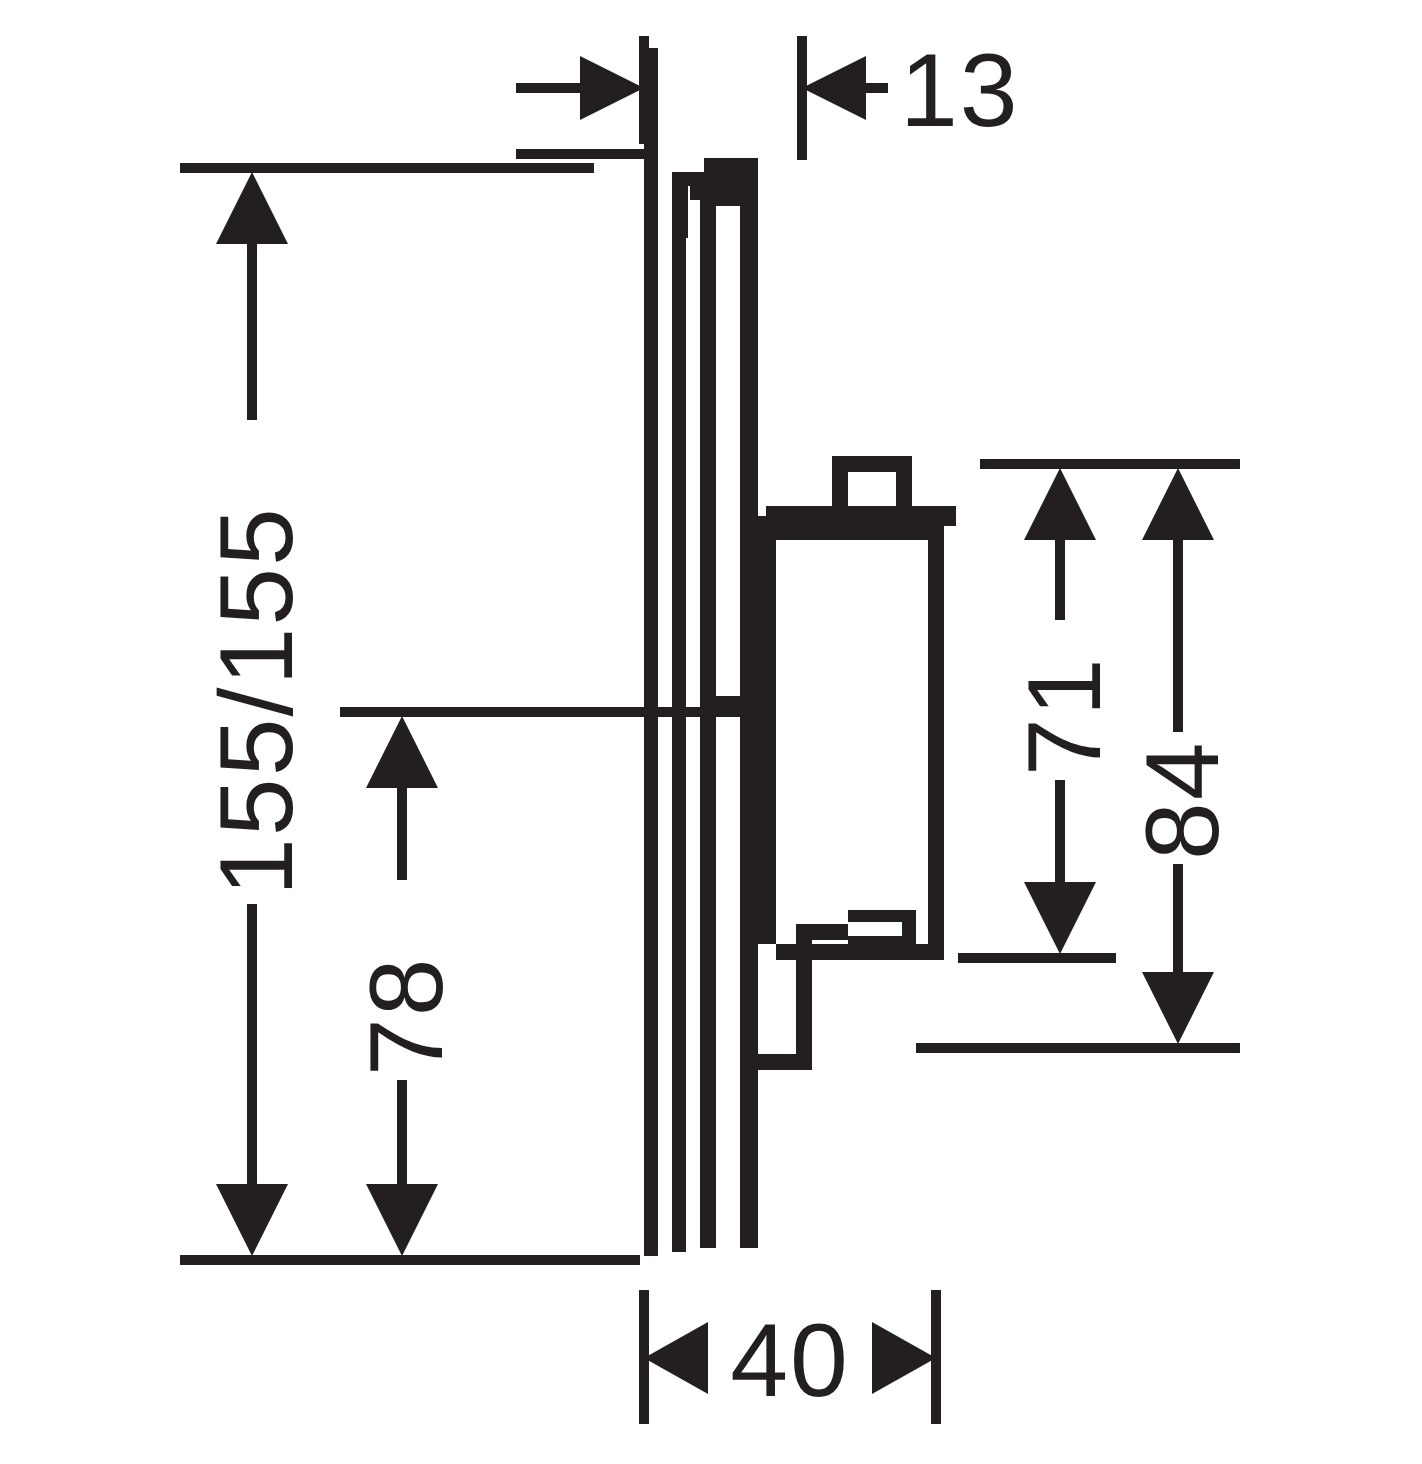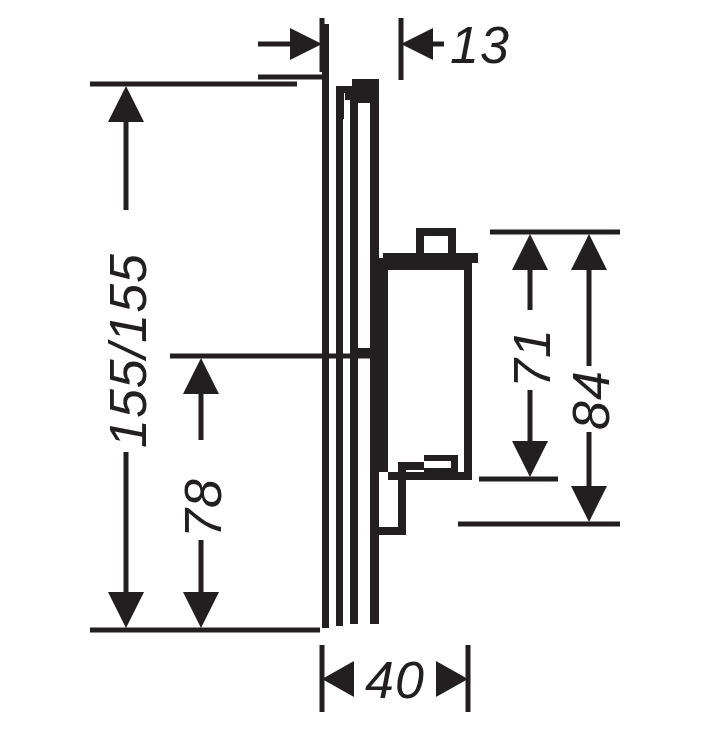--- a/index.html
+++ b/index.html
@@ -9,21 +9,20 @@
   }
   body {
     font-family: "Liberation Sans", sans-serif;
   }
   #drawing-root {
     position: relative;
     width: 711px;
     height: 732px;
     background: #ffffff;
     overflow: hidden;
-    font-style: italic;
   }
   svg#technical-drawing {
     display: block;
     width: 711px;
     height: 732px;
   }
   .dim-text {
     font-family: "Liberation Sans", sans-serif;
     font-size: 52px;
     fill: #231f20;

